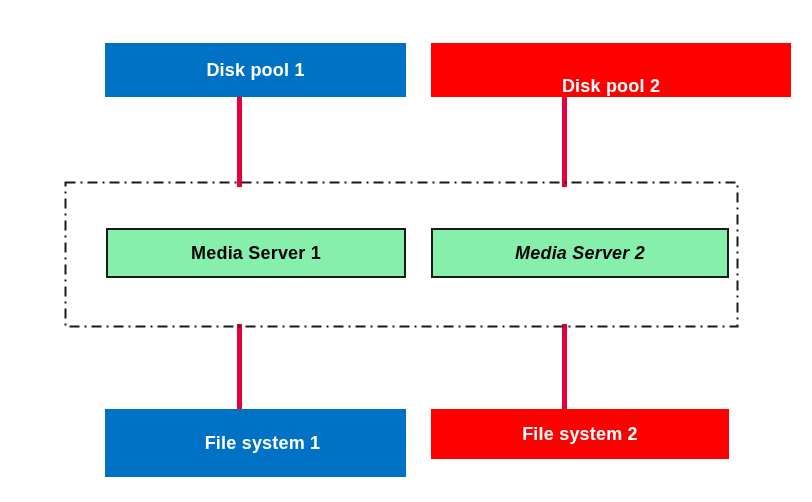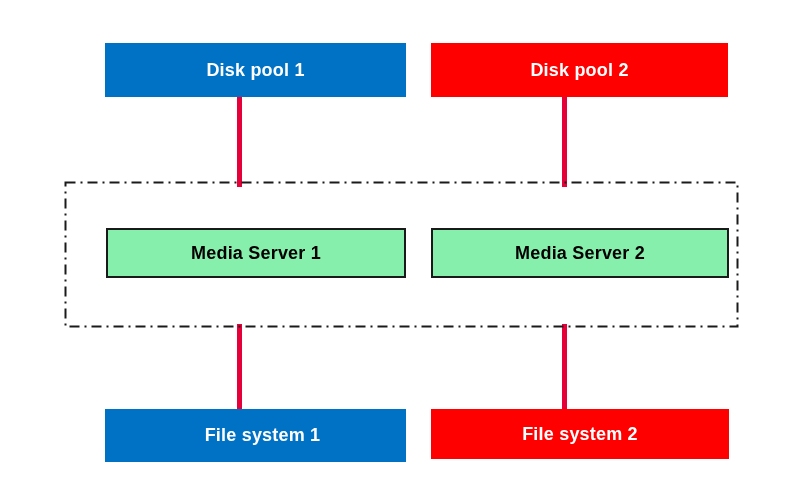--- a/index.html
+++ b/index.html
@@ -31,24 +31,24 @@
     color: var(--text-on-color, #ffffff);
   }
   .node.blue { background: var(--blue, #0072C6); }
   .node.red  { background: var(--red, #FF0000); }
   .node.server {
     background: #86efac;
     border: 2px solid var(--box-border, #1A1A1A);
     color: #000000;
   }
   .disk-pool-1   { left: 89px;  top: 43px;  width: 301px; height: 54px; }
-  .disk-pool-2   { left: 415px; top: 43px;  width: 297px; height: 54px; }
+  .disk-pool-2   { left: 415px; top: 43px;  width: 360px; height: 54px; align-items: flex-end; }
   .media-server-1{ left: 90px;  top: 228px; width: 300px; height: 50px; }
-  .media-server-2{ left: 415px; top: 228px; width: 298px; height: 50px; }
-  .file-system-1 { left: 89px;  top: 409px; width: 301px; height: 53px; padding-left: 14px; }
+  .media-server-2{ left: 415px; top: 228px; width: 298px; height: 50px; font-style: italic; }
+  .file-system-1 { left: 89px;  top: 409px; width: 301px; height: 68px; padding-left: 14px; }
   .file-system-2 { left: 415px; top: 409px; width: 298px; height: 50px; }
   .connector {
     position: absolute;
     width: 5px;
     background: var(--connector-red, #E60039);
     z-index: 1;
   }
   .conn-top-left     { left: 237px; top: 97px;  height: 90px; }
   .conn-top-right    { left: 562px; top: 97px;  height: 90px; }
   .conn-bottom-left  { left: 237px; top: 324px; height: 85px; }

